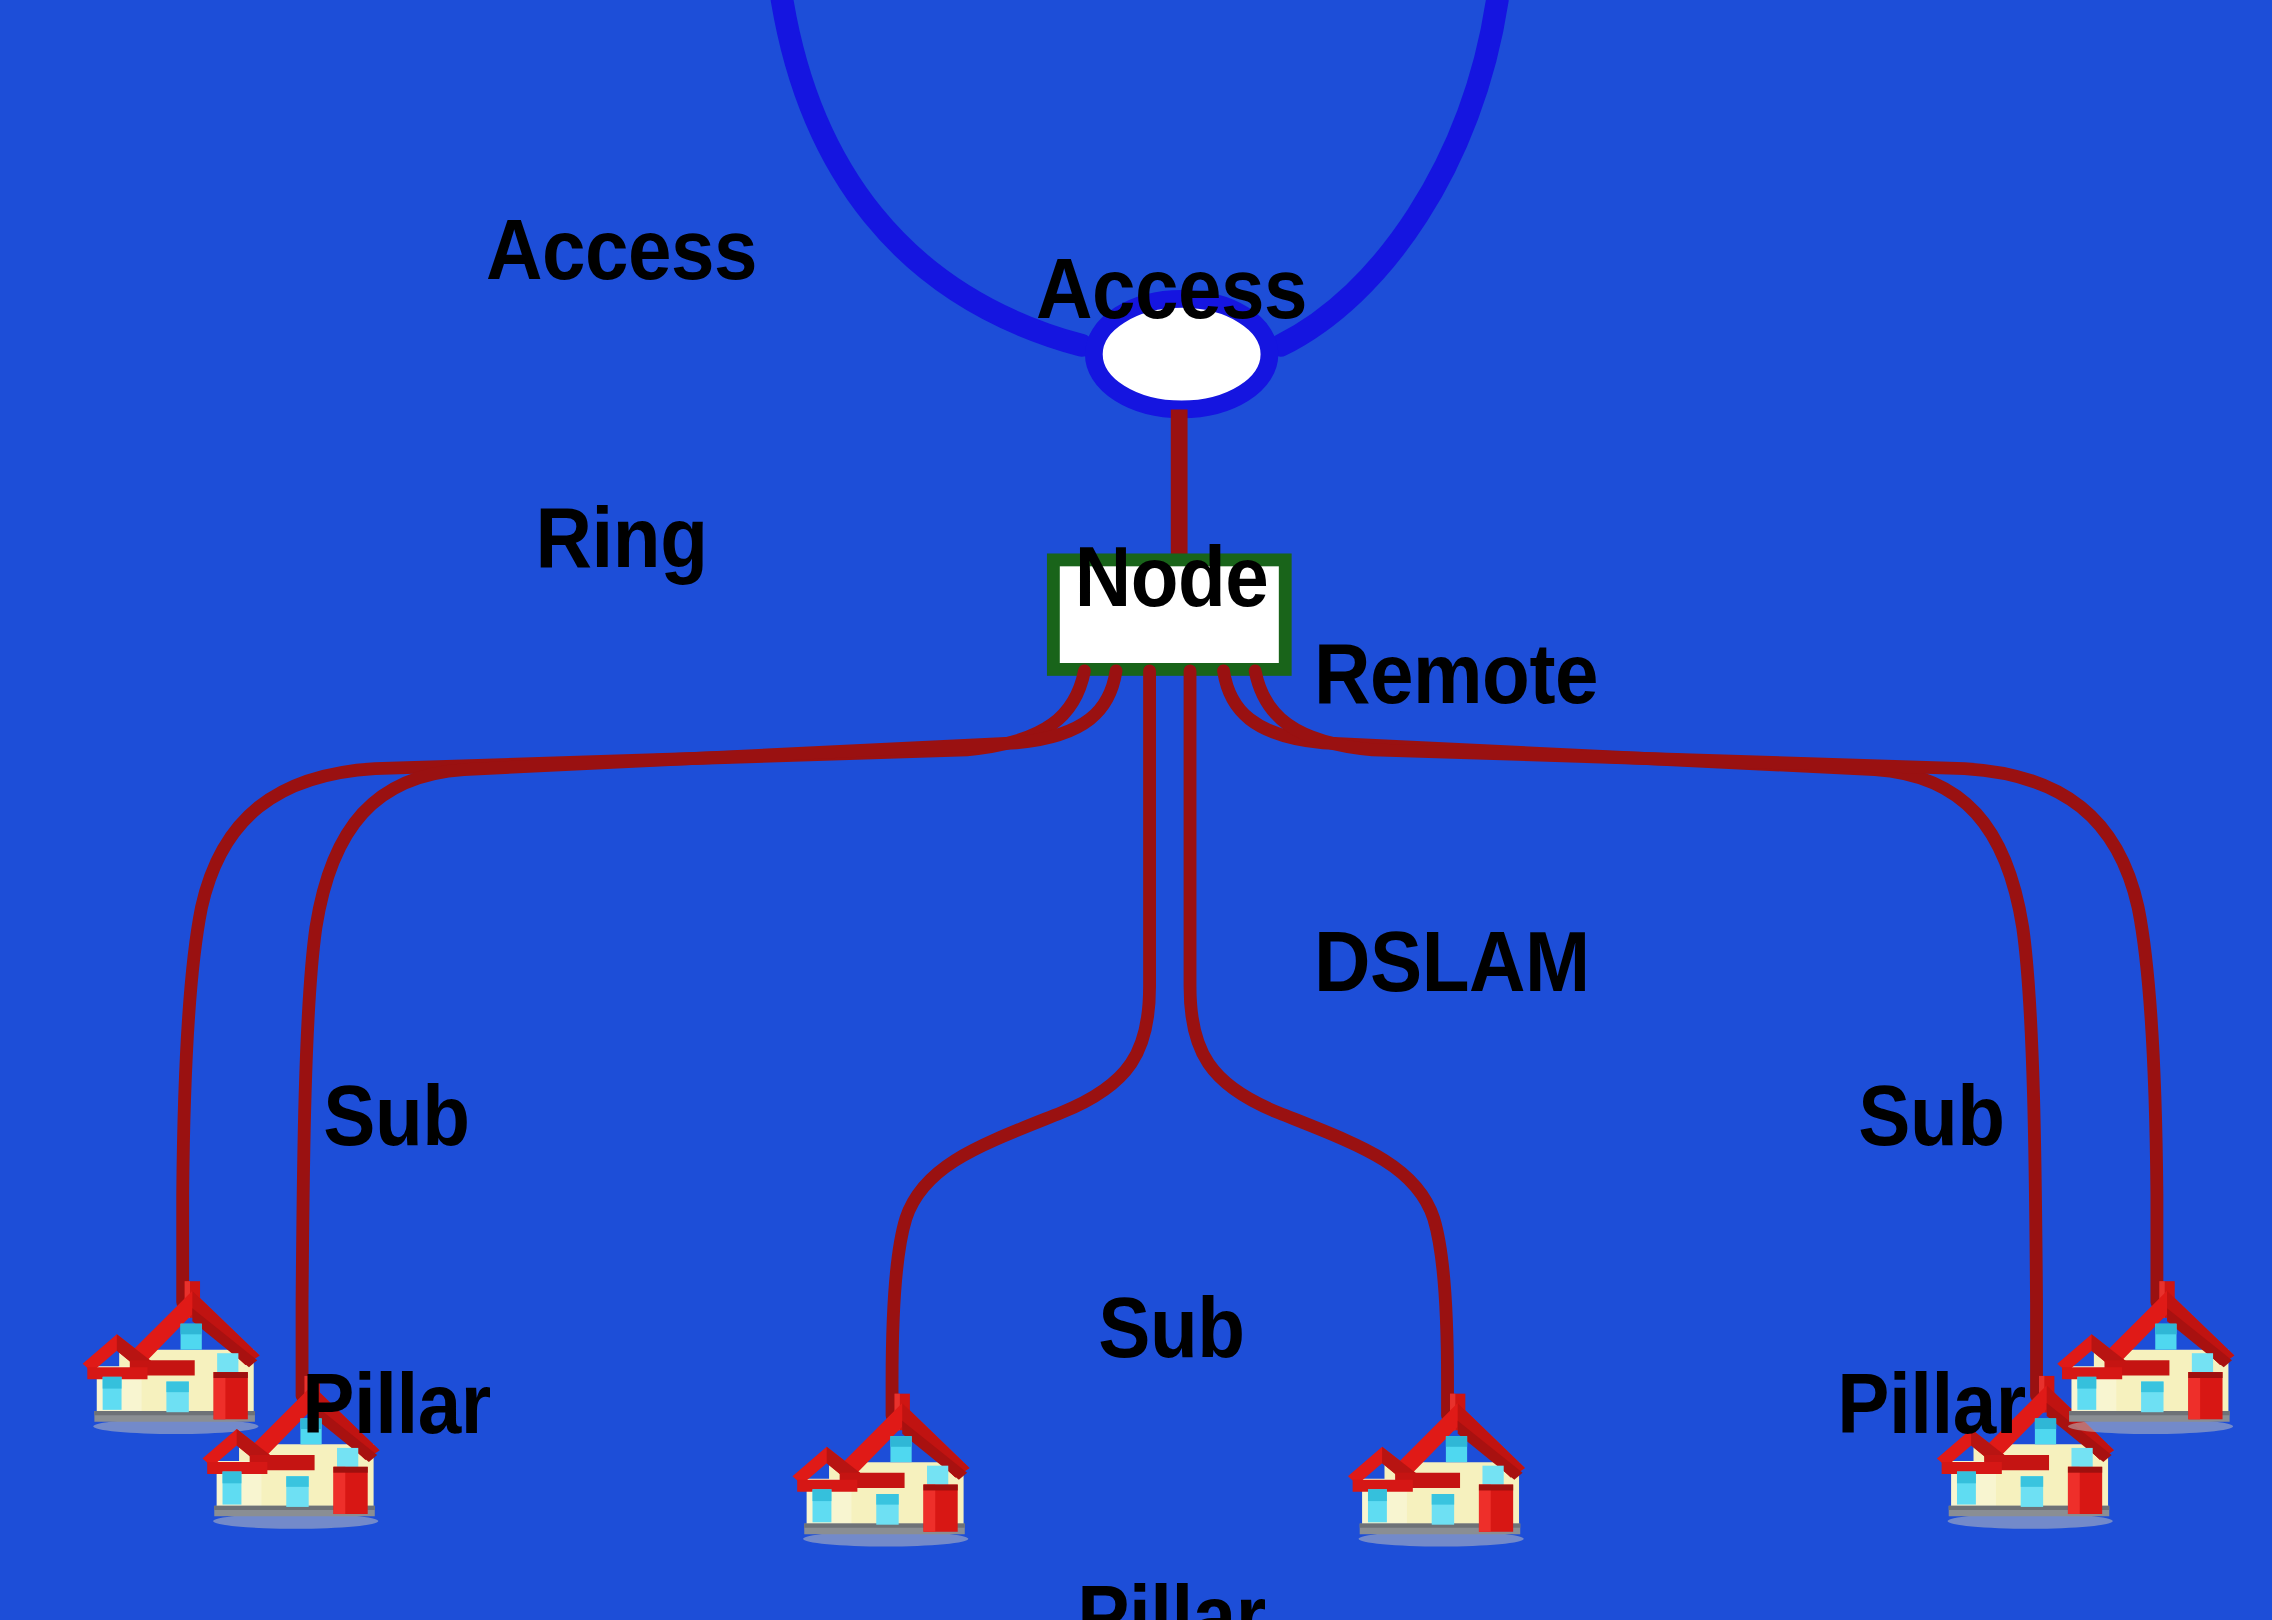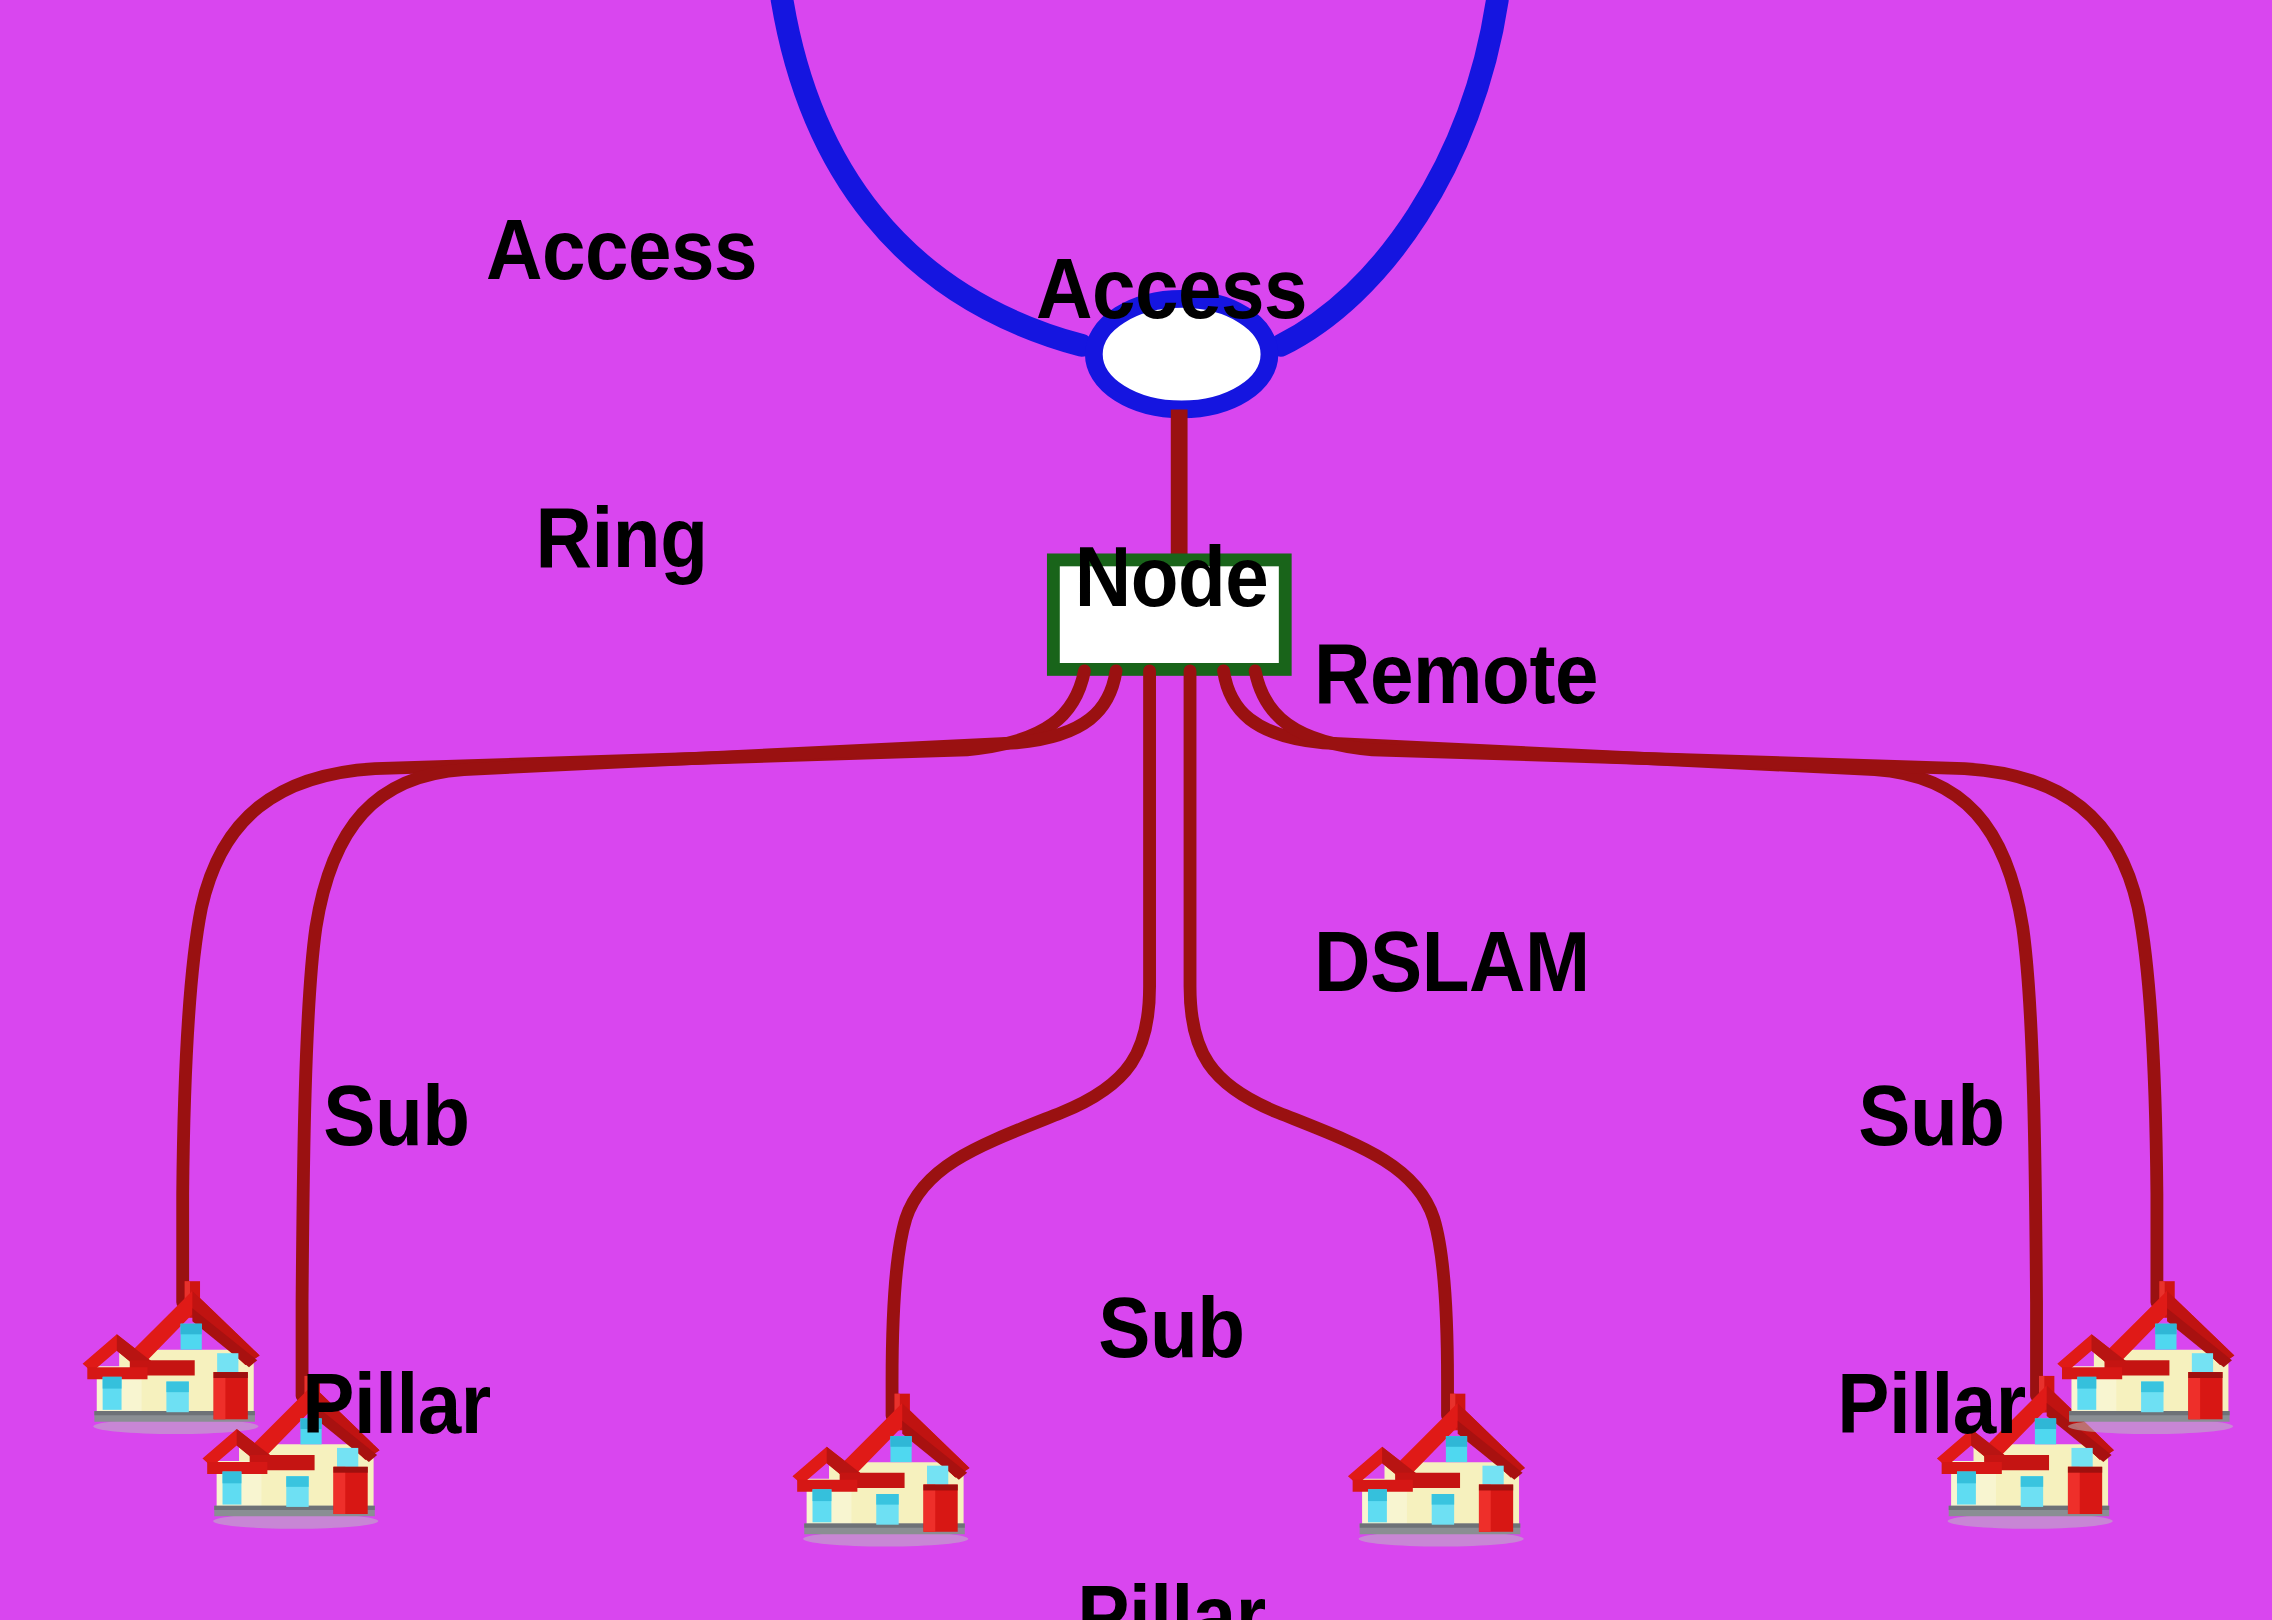--- a/index.html
+++ b/index.html
@@ -7,21 +7,21 @@
     padding: 0;
     background: #ffffff;
   }
   body {
     font-family: "Liberation Sans", sans-serif;
   }
   #diagram-root {
     position: relative;
     width: 2273px;
     height: 1621px;
-    background: #d946ef;
+    background: #1d4ed8;
     overflow: hidden;
   }
   #diagram-svg {
     position: absolute;
     inset: 0;
     width: 2273px;
     height: 1621px;
     display: block;
   }
   .diagram-label {

